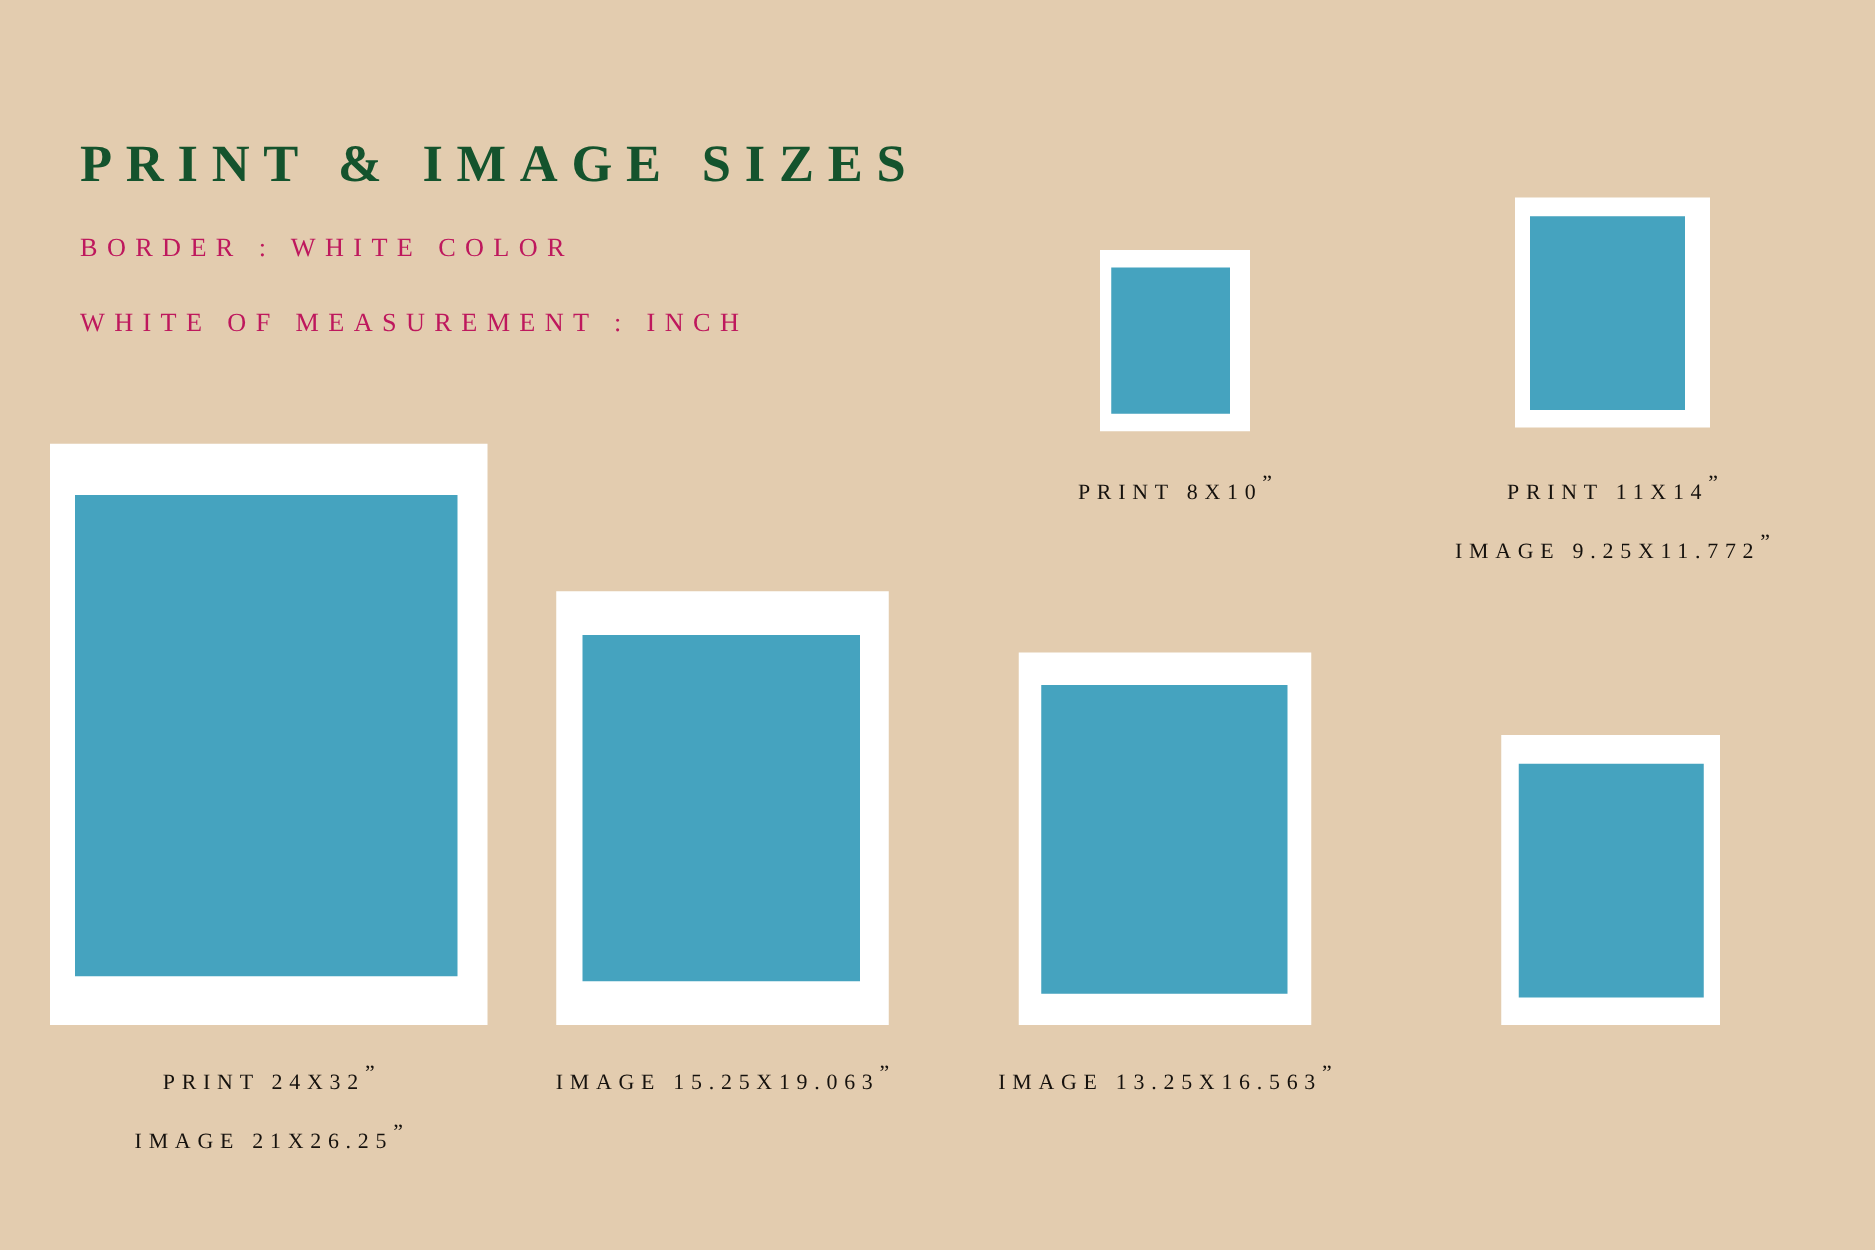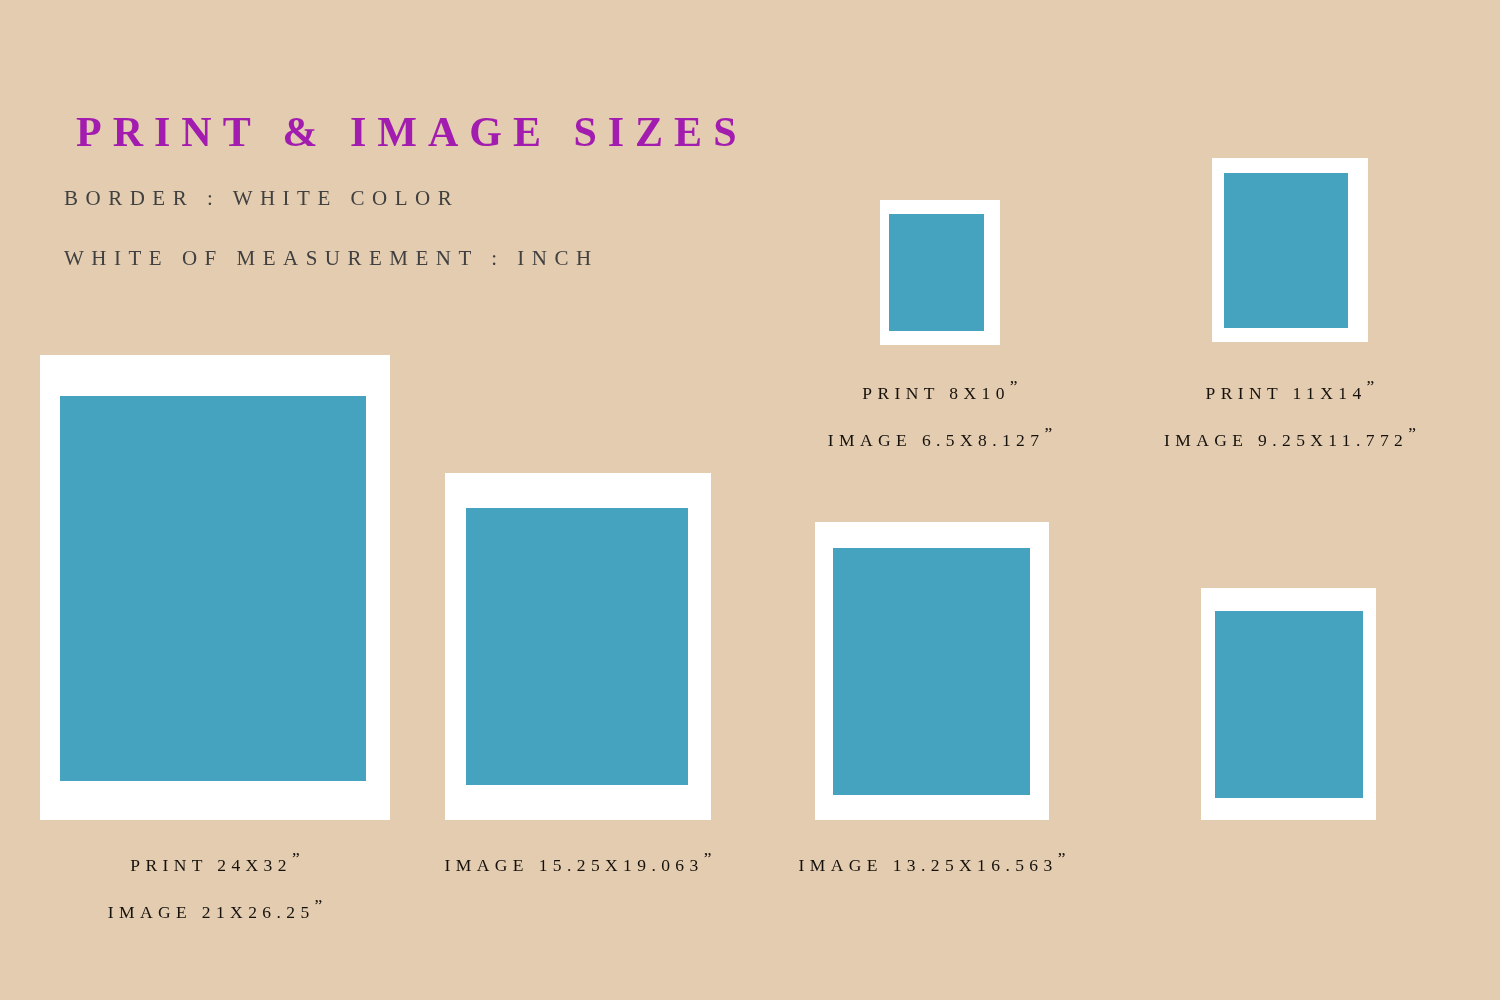--- a/index.html
+++ b/index.html
@@ -18,38 +18,38 @@
   #canvas {
     position: relative;
     width: 1500px;
     height: 1000px;
     background: #e3ccaf;
   }
 
   
   #page-title {
     position: absolute;
-    left: 76px;
+    left: 64px;
     top: 80px;
     font-size: 42px;
     line-height: 48px;
     font-weight: 700;
     letter-spacing: 11px;
     white-space: nowrap;
-    color: #a21caf;
+    color: #14532d;
   }
   .subtitle {
     position: absolute;
     left: 64px;
     font-size: 21px;
     line-height: 24px;
     font-weight: 400;
     letter-spacing: 7.5px;
     white-space: nowrap;
-    color: #404040;
+    color: #be185d;
     text-align: right;
   }
   #subtitle-border { top: 186px; }
   #subtitle-unit   { top: 246px; }
 
   
   .frame {
     position: absolute;
     background: #ffffff;
     box-sizing: border-box;
@@ -119,21 +119,20 @@
       <div class="caption" style="left: 403px; top: 838px; width: 350px;">
         <div class="caption-line">IMAGE 15.25X19.063<span class="unit">”</span></div>
       </div>
       <div class="caption" style="left: 757px; top: 838px; width: 350px;">
         <div class="caption-line">IMAGE 13.25X16.563<span class="unit">”</span></div>
       </div>
       <div class="caption" style="left: 1113px; top: 838px; width: 350px;">
       </div>
       <div class="caption" style="left: 765px; top: 366px; width: 350px;">
         <div class="caption-line">PRINT 8X10<span class="unit">”</span></div>
-        <div class="caption-line">IMAGE 6.5X8.127<span class="unit">”</span></div>
       </div>
       <div class="caption" style="left: 1115px; top: 366px; width: 350px;">
         <div class="caption-line">PRINT 11X14<span class="unit">”</span></div>
         <div class="caption-line">IMAGE 9.25X11.772<span class="unit">”</span></div>
       </div>
     </div>
 
 </div>
 
 </body></html>

